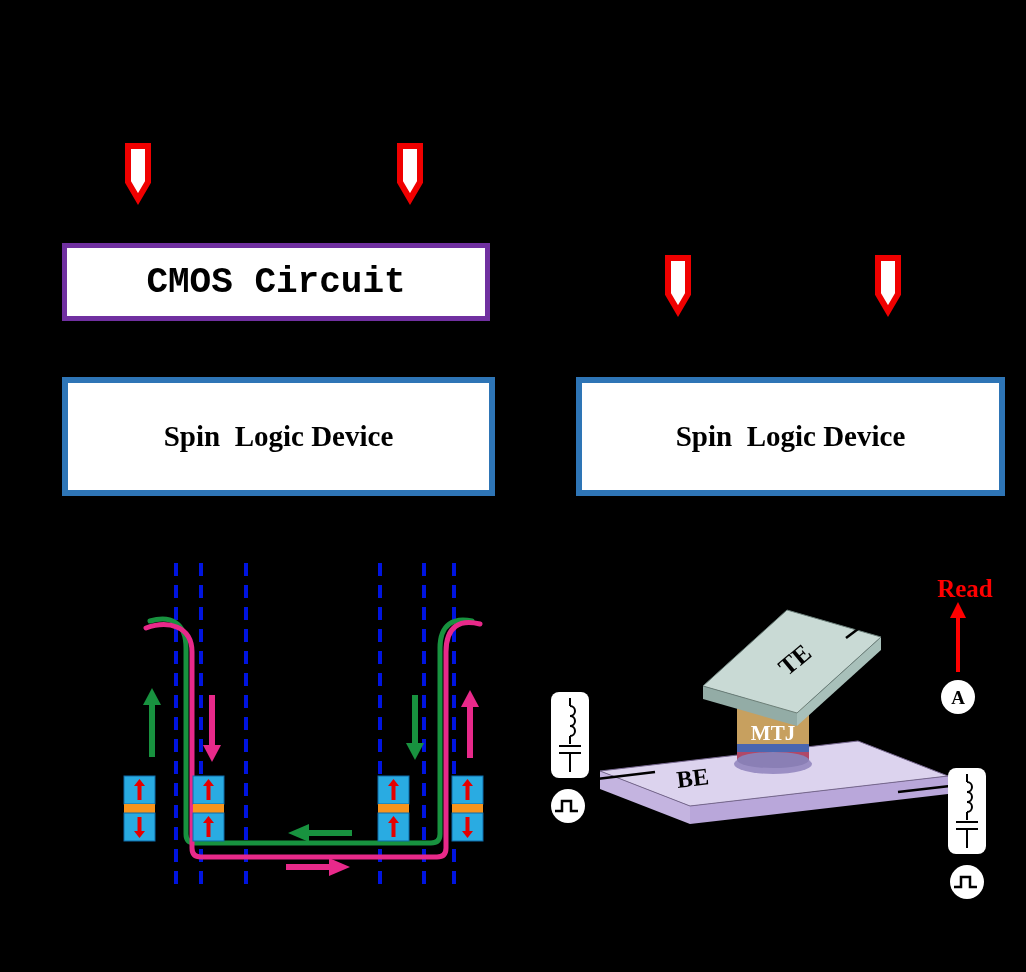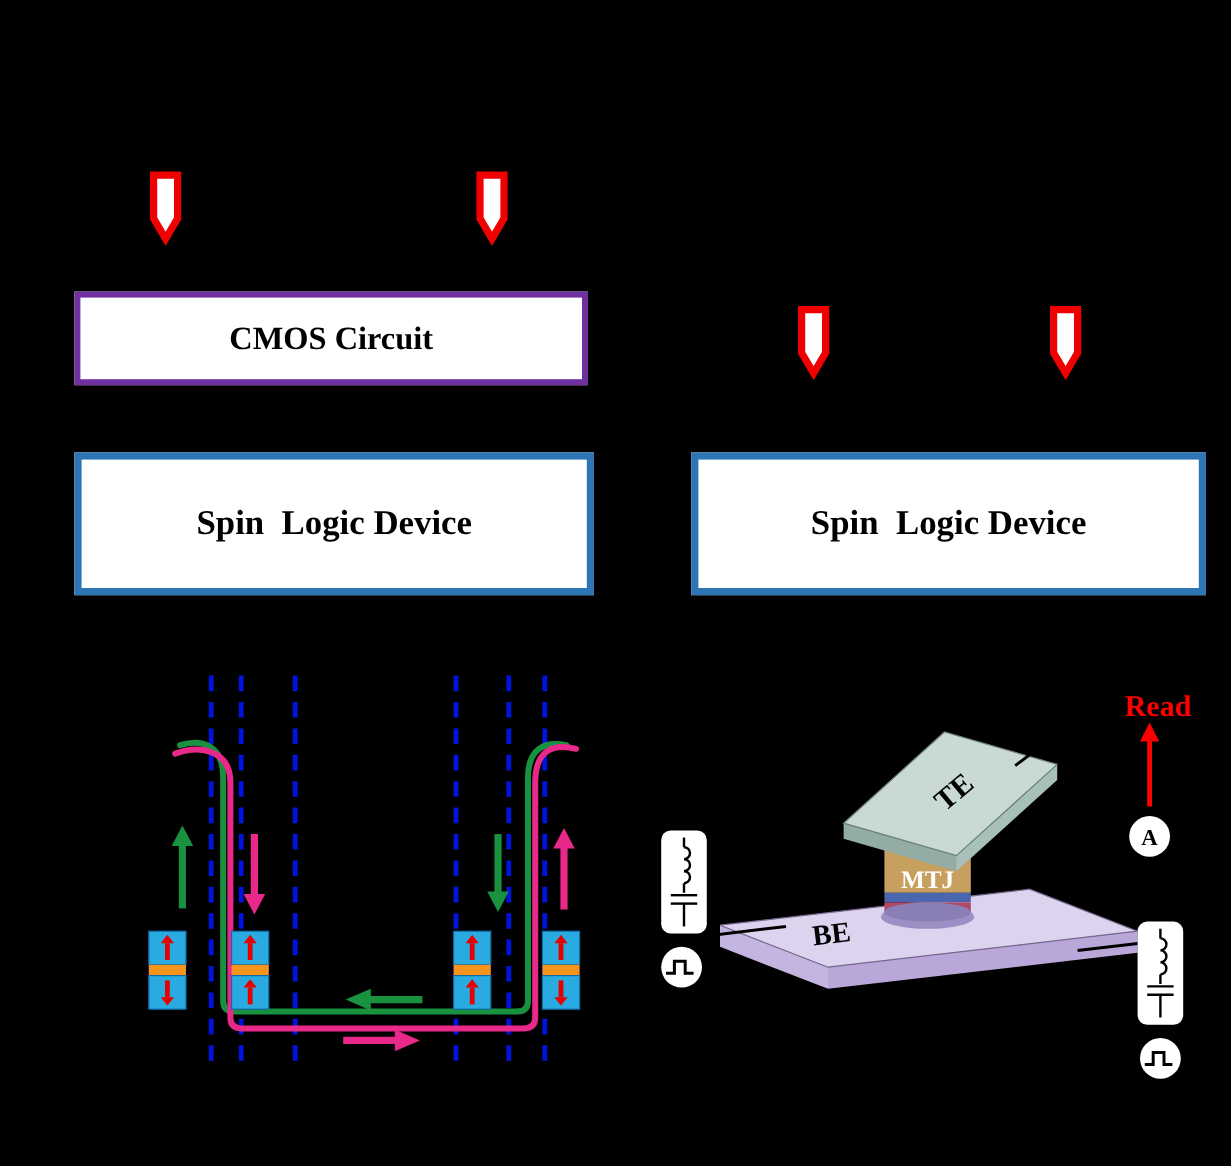--- a/index.html
+++ b/index.html
@@ -1,20 +1,20 @@
 <!DOCTYPE html>
 <html><head>
 <meta charset="utf-8">
 <style>
   html,body{margin:0;padding:0;background:#000;}
   .stage{position:relative;width:1026px;height:972px;background:#000;overflow:hidden;
          font-family:"Liberation Serif",serif;}
   .box{position:absolute;background:#fff;display:flex;align-items:center;justify-content:center;
        font-weight:700;color:#000;white-space:pre;text-align:center;}
-  #cmos-box{left:62px;top:243px;width:418px;height:68px;border:5px solid #7030A0;font-size:27px;}
+  #cmos-box{left:62px;top:243px;width:418px;height:68px;border:5px solid #7030A0;font-size:36px;font-family:Liberation Mono, monospace;}
   #spin-box-a{left:62px;top:377px;width:421px;height:107px;border:6px solid #2E75B6;font-size:29px;}
   #spin-box-b{left:576px;top:377px;width:417px;height:107px;border:6px solid #2E75B6;font-size:29px;}
   svg.overlay{position:absolute;left:0;top:0;}
   text{font-family:"Liberation Serif",serif;}
 </style>
 </head>
 <body>
 
 <div class="stage">
 

